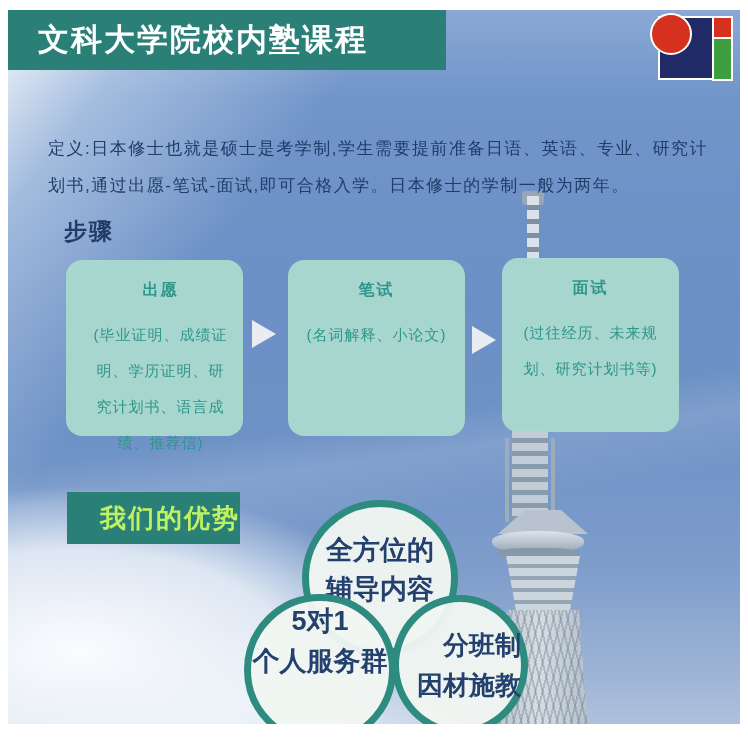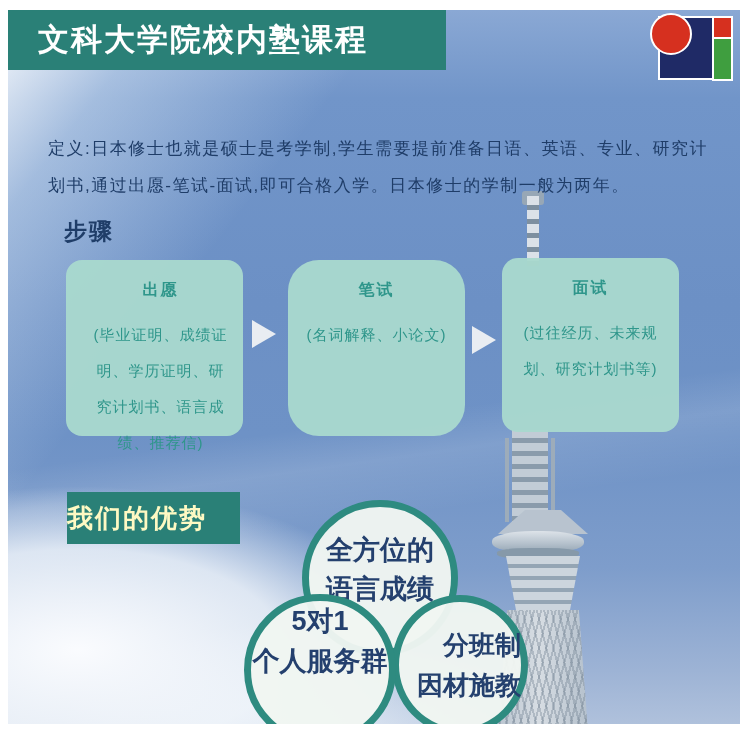--- a/index.html
+++ b/index.html
@@ -74,34 +74,34 @@
   }
   
   .step-box{
     position:absolute;width:177px;height:176px;border-radius:16px;
     background:rgba(169,216,206,0.96);box-sizing:border-box;
     padding:20px 12px 0 12px;text-align:center;color:#2f968b;
   }
   .step-box .step-title{font-size:16px;font-weight:bold;letter-spacing:2px;margin-bottom:16px;}
   .step-box .step-detail{font-size:15px;line-height:36px;letter-spacing:1px;}
   .box-1{left:66px;top:260px;padding-left:24px;}
-  .box-2{left:288px;top:260px;border-radius:31px;}
+  .box-2{left:288px;top:260px;}
   .box-3{left:502px;top:258px;height:174px;}
   .arrow{
     position:absolute;width:0;height:0;
     border-top:14px solid transparent;border-bottom:14px solid transparent;
     border-left:24px solid #e9edf2;
   }
   .arrow-1{left:252px;top:320px;}
   .arrow-2{left:472px;top:326px;}
   
   .adv-banner{
     position:absolute;left:67px;top:492px;width:173px;height:52px;
-    background:#2a8077;color:#fef9c3;font-size:26px;font-weight:bold;
-    display:flex;align-items:center;justify-content:flex-start;letter-spacing:2px;
+    background:#2a8077;color:#bef264;font-size:26px;font-weight:bold;
+    display:flex;align-items:center;justify-content:flex-end;letter-spacing:2px;
     white-space:nowrap;
   }
   .circle{
     position:absolute;border-radius:50%;box-sizing:border-box;
     border:7px solid #2e8b80;background:rgba(240,246,241,0.96);
     color:#24406e;font-weight:600;text-align:center;
     display:flex;flex-direction:column;align-items:center;
   }
   .circle-top{left:302px;top:500px;width:156px;height:156px;z-index:1;
     font-size:27px;line-height:39px;padding-top:24px;}
@@ -161,21 +161,21 @@
     <div class="step-title">面试</div>
     <div class="step-detail">(过往经历、未来规划、研究计划书等)</div>
   </div>
 
   <div class="adv-banner">
     <span>我们的优势</span>
   </div>
 
   <div class="circle circle-top">
     <div>全方位的</div>
-    <div>语言成绩</div>
+    <div>辅导内容</div>
   </div>
   <div class="circle circle-right">
     <div>分班制</div>
     <div>因材施教</div>
   </div>
   <div class="circle circle-left">
     <div>5对1</div>
     <div>个人服务群</div>
   </div>
 

